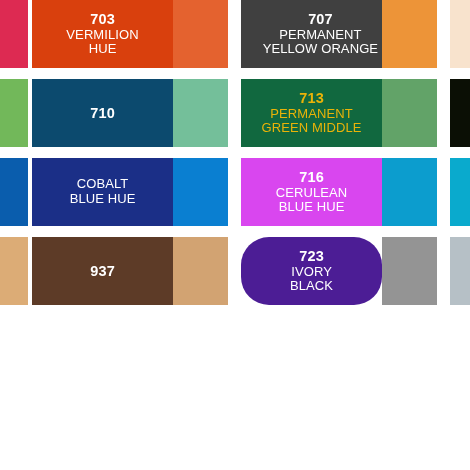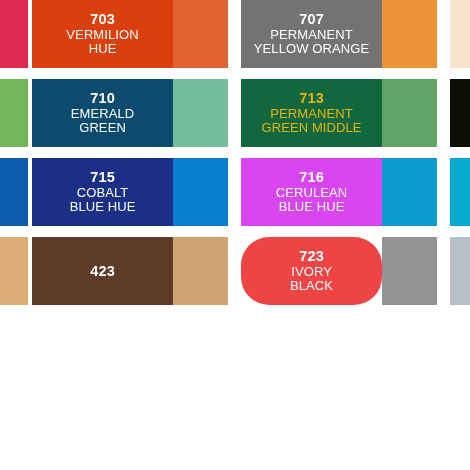--- a/index.html
+++ b/index.html
@@ -106,43 +106,41 @@
           <div class="tone" style="background: rgb(217, 64, 13);">
             <div class="label" style="color: rgb(255, 255, 255);">
               <span class="code">703</span>
               <span class="nm">VERMILION
 HUE</span>
             </div>
           </div>
           <div class="tint" style="background: rgb(228, 98, 47);"></div>
         </div>
         <div class="card col-2">
-          <div class="tone" style="background: #737373;">
+          <div class="tone" style="background: #404040; justify-content: flex-end;">
             <div class="label" style="color: rgb(255, 255, 255);">
               <span class="code">707</span>
               <span class="nm">PERMANENT
 YELLOW ORANGE</span>
             </div>
           </div>
           <div class="tint" style="background: rgb(237, 148, 56);"></div>
         </div>
         <div class="card clip-right">
           <div class="tone" style="background: rgb(248, 227, 205);"></div>
         </div>
       </div>
       <div class="row">
         <div class="card clip-left">
           <div class="tone" style="background: rgb(114, 184, 90);"></div>
         </div>
         <div class="card col-1">
           <div class="tone" style="background: #0c4a6e;">
             <div class="label" style="color: rgb(255, 255, 255);">
               <span class="code">710</span>
-              <span class="nm">EMERALD
-GREEN</span>
             </div>
           </div>
           <div class="tint" style="background: rgb(116, 191, 154);"></div>
         </div>
         <div class="card col-2">
           <div class="tone" style="background: rgb(17, 104, 63);">
             <div class="label" style="color: #eab308;">
               <span class="code">713</span>
               <span class="nm">PERMANENT
 GREEN MIDDLE</span>
@@ -154,21 +152,20 @@
           <div class="tone" style="background: rgb(11, 15, 5);"></div>
         </div>
       </div>
       <div class="row">
         <div class="card clip-left">
           <div class="tone" style="background: rgb(10, 93, 173);"></div>
         </div>
         <div class="card col-1">
           <div class="tone" style="background: rgb(27, 47, 135);">
             <div class="label" style="color: rgb(255, 255, 255);">
-              <span class="code">715</span>
               <span class="nm">COBALT
 BLUE HUE</span>
             </div>
           </div>
           <div class="tint" style="background: rgb(10, 127, 209);"></div>
         </div>
         <div class="card col-2">
           <div class="tone" style="background: #d946ef;">
             <div class="label" style="color: rgb(255, 255, 255);">
               <span class="code">716</span>
@@ -182,27 +179,27 @@
           <div class="tone" style="background: rgb(10, 170, 205);"></div>
         </div>
       </div>
       <div class="row">
         <div class="card clip-left">
           <div class="tone" style="background: rgb(220, 172, 118);"></div>
         </div>
         <div class="card col-1">
           <div class="tone" style="background: rgb(93, 59, 39);">
             <div class="label" style="color: rgb(255, 255, 255);">
-              <span class="code">423</span>
+              <span class="code">937</span>
             </div>
           </div>
           <div class="tint" style="background: rgb(210, 163, 114);"></div>
         </div>
         <div class="card col-2">
-          <div class="tone" style="background: #ef4444; border-radius: 28px;">
+          <div class="tone" style="background: #4c1d95; border-radius: 28px;">
             <div class="label" style="color: rgb(255, 255, 255);">
               <span class="code">723</span>
               <span class="nm">IVORY
 BLACK</span>
             </div>
           </div>
           <div class="tint" style="background: rgb(148, 148, 148);"></div>
         </div>
         <div class="card clip-right">
           <div class="tone" style="background: rgb(182, 192, 198);"></div>

